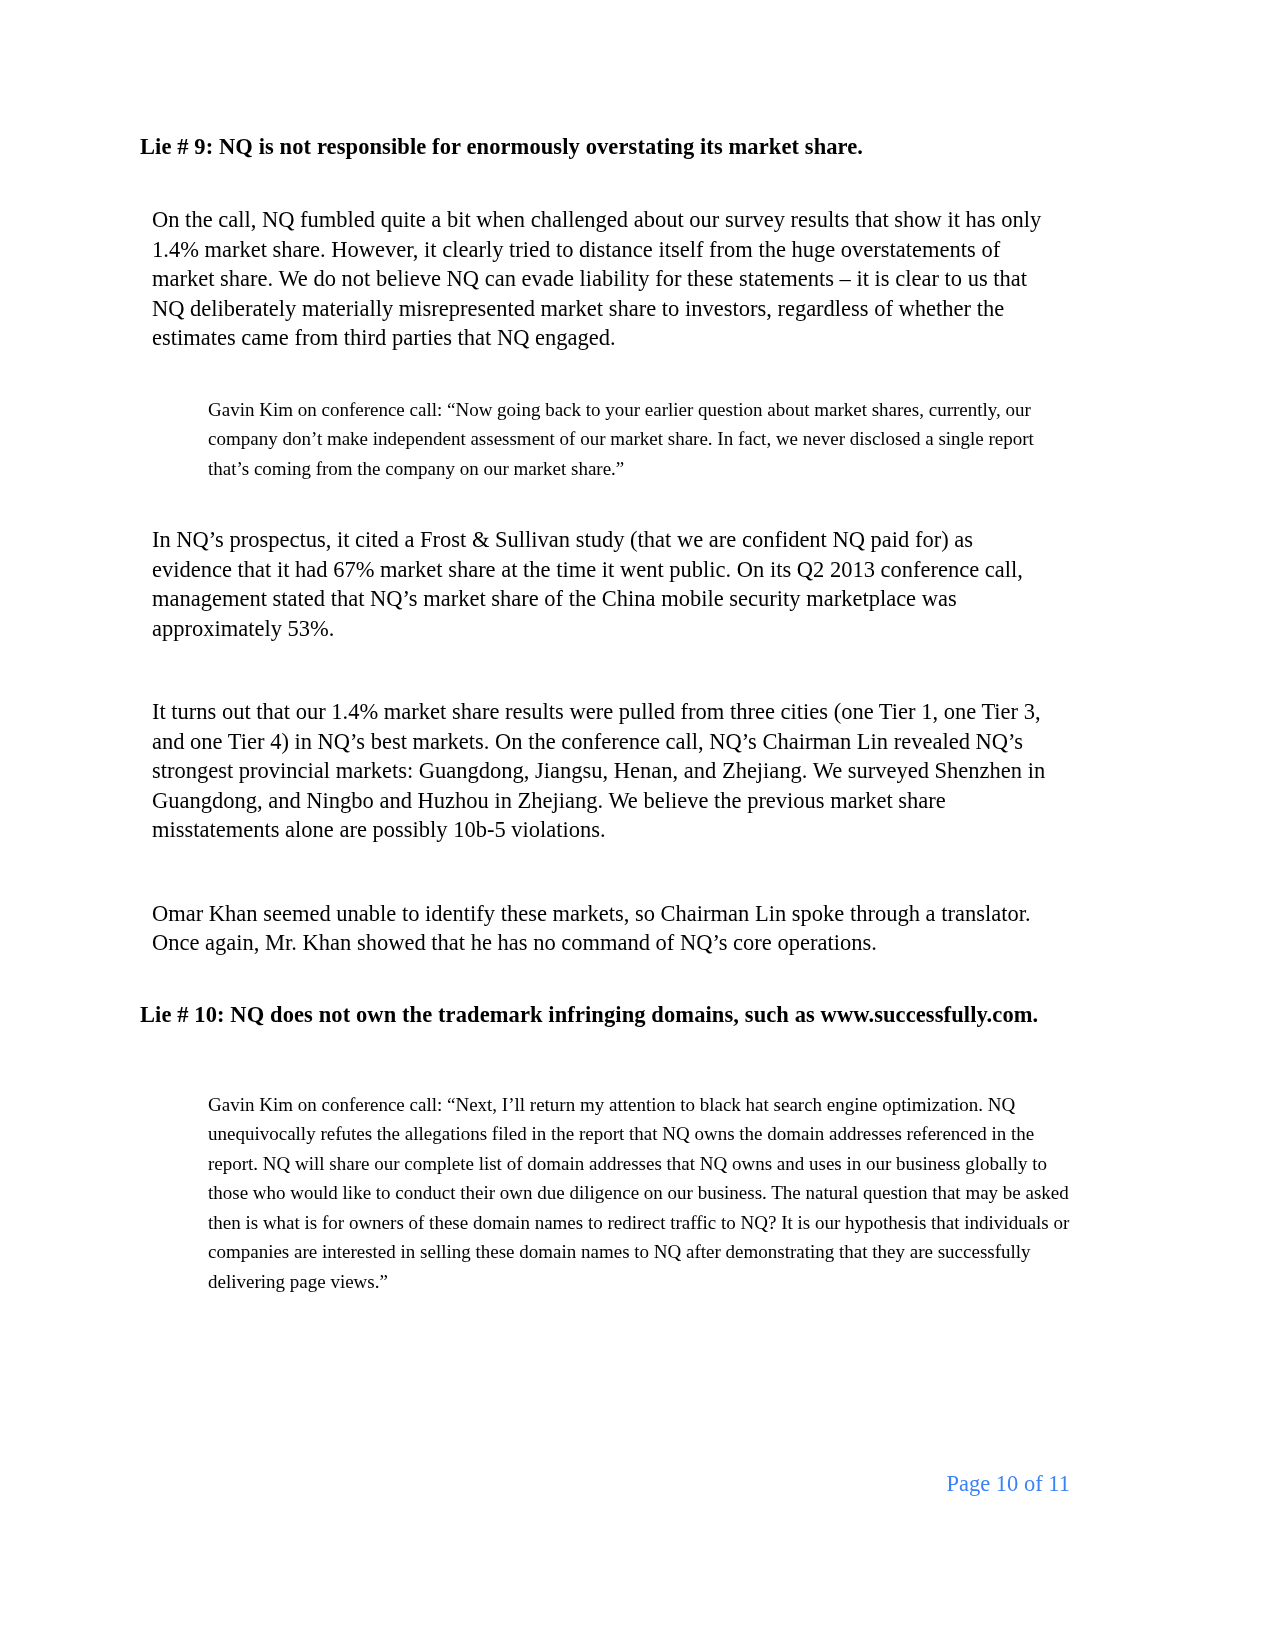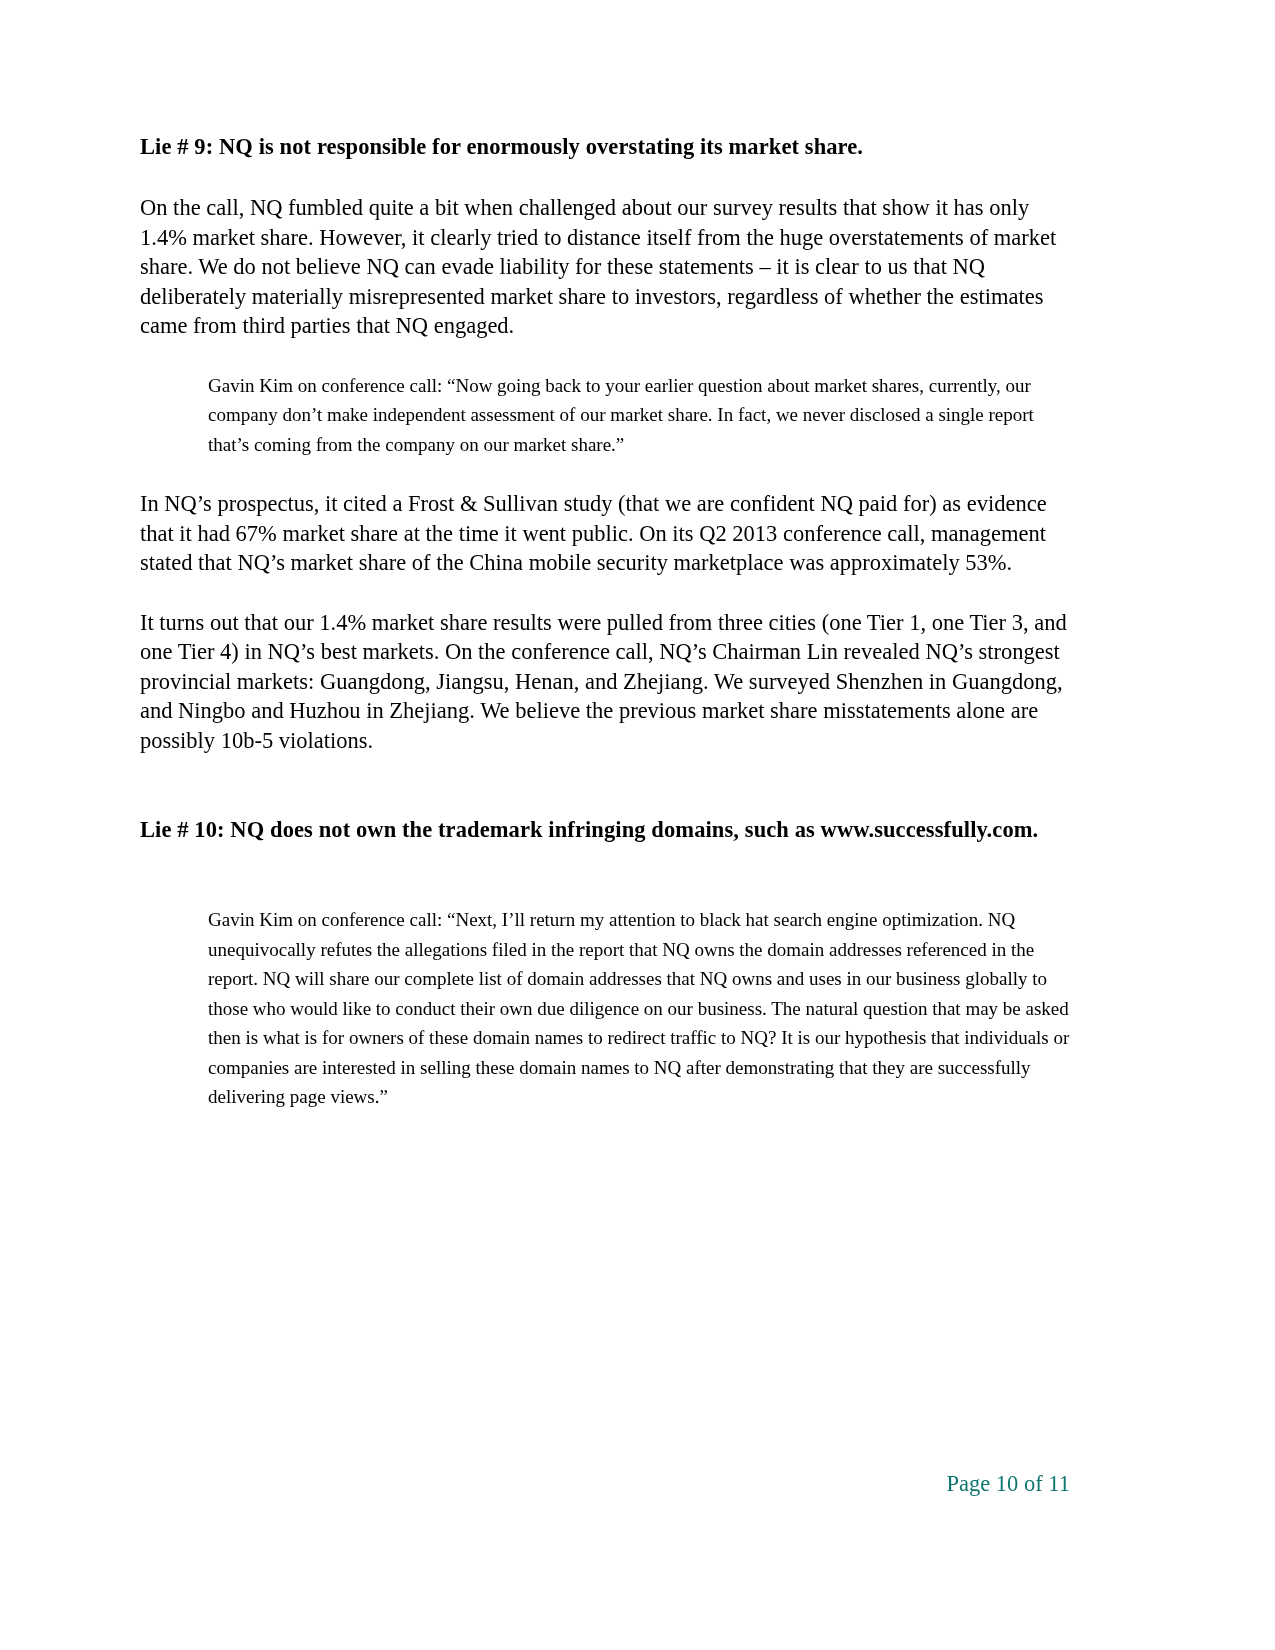--- a/index.html
+++ b/index.html
@@ -26,40 +26,40 @@
   .heading {
     font-weight: bold;
     font-size: 22.5px;
     line-height: 30px;
     margin: 0 0 0 0;
     letter-spacing: 0.1px;
   }
   .para {
     font-size: 22.5px;
     line-height: 29.5px;
-    margin: 0;
+    margin: 12px;
     text-align: left;
   }
   .quote {
     font-size: 19px;
     line-height: 29.5px;
     margin: 0 0 0 68px;
     width: 862px;
     text-align: left;
   }
   .gap-lg { height: 31px; }
   .gap-md { height: 30px; }
   .footer {
     position: absolute;
     right: 205px;
     top: 1470px;
     font-size: 22.5px;
     line-height: 28px;
     font-family: "Liberation Serif", "DejaVu Serif", serif;
-    color: #0f766e;
+    color: #3b82f6;
     white-space: nowrap;
   }
 </style>
 </head>
 <body>
 
 <div class="page">
 
   <div class="content">
 
@@ -76,20 +76,21 @@
     <div class="gap-md"></div>
 
     <p class="para">In NQ’s prospectus, it cited a Frost &amp; Sullivan study (that we are confident NQ paid for) as evidence that it had 67% market share at the time it went public.  On its Q2 2013 conference call, management stated that NQ’s market share of the China mobile security marketplace was approximately 53%.</p>
 
     <div class="gap-md"></div>
 
     <p class="para">It turns out that our 1.4% market share results were pulled from three cities (one Tier 1, one Tier 3, and one Tier 4) in NQ’s best markets.  On the conference call, NQ’s Chairman Lin revealed NQ’s strongest provincial markets: Guangdong, Jiangsu, Henan, and Zhejiang.  We surveyed Shenzhen in Guangdong, and Ningbo and Huzhou in Zhejiang.  We believe the previous market share misstatements alone are possibly 10b-5 violations.</p>
 
     <div class="gap-md"></div>
 
+    <p class="para">Omar Khan seemed unable to identify these markets, so Chairman Lin spoke through a translator.  Once again, Mr. Khan showed that he has no command of NQ’s core operations.</p>
 
     <div class="gap-md"></div>
 
     <h1 class="heading">Lie # 10: NQ does not own the trademark infringing domains, such as www.successfully.com.</h1>
 
     <div class="gap-md"></div>
 
 
     <div class="gap-md"></div>
 

